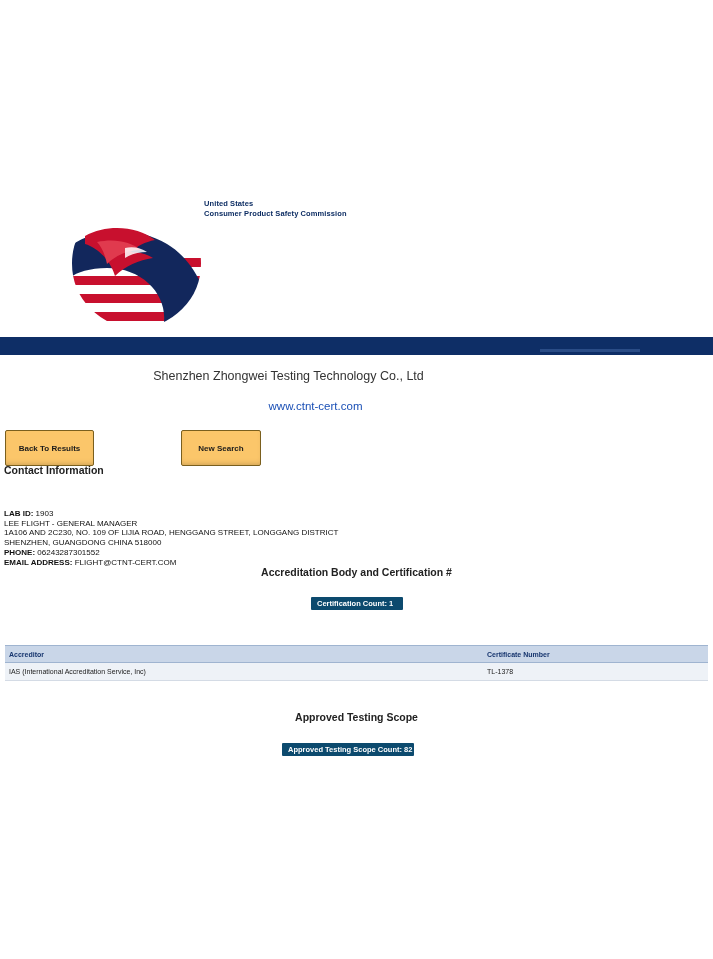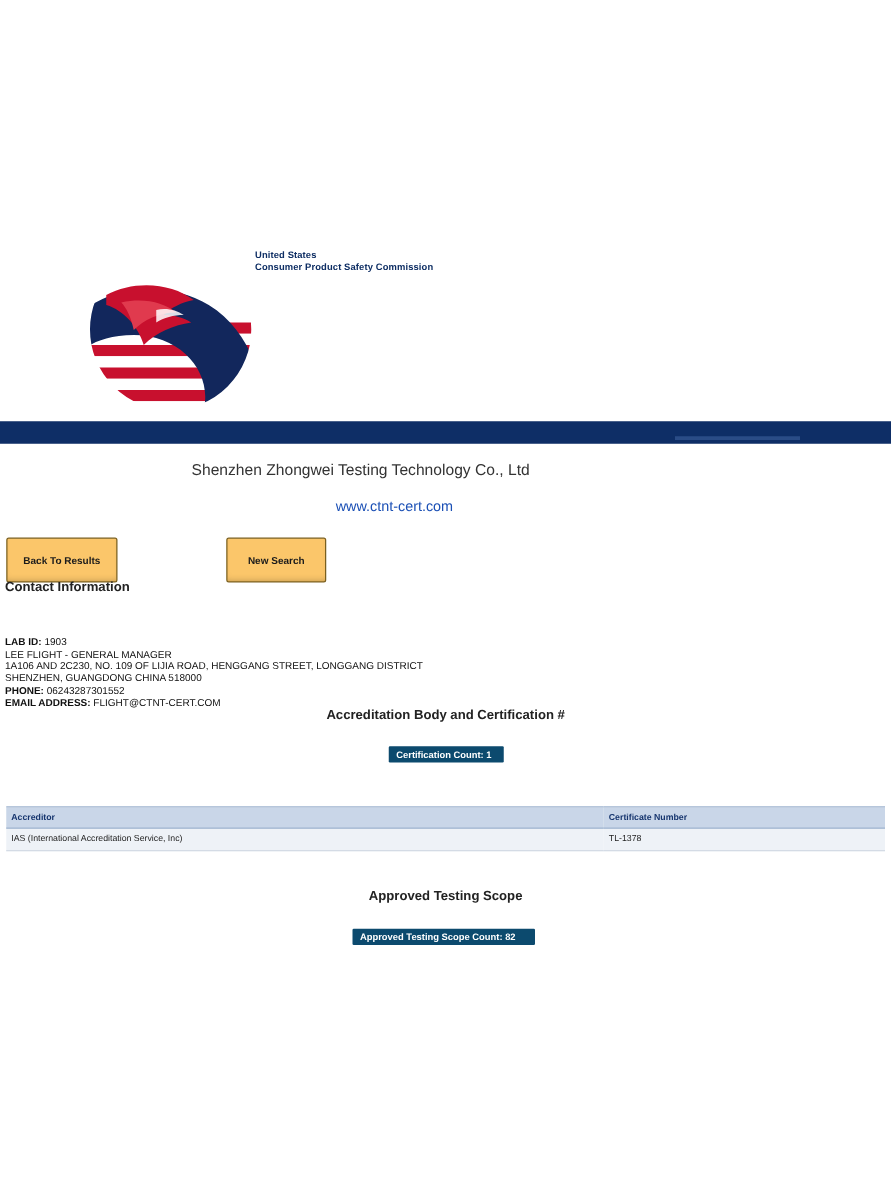--- a/index.html
+++ b/index.html
@@ -150,21 +150,21 @@
     font-size: 7.5px;
     font-weight: bold;
     line-height: 13px;
     text-align: left;
     border-radius: 1px;
     white-space: nowrap;
     padding: 0 6px;
     box-sizing: border-box;
   }
   #cert-count { left: 311px; top: 597px; width: 92px; }
-  #scope-count { left: 282px; top: 743px; width: 146px; }
+  #scope-count { left: 282px; top: 743px; width: 132px; }
 
   
   .acc-table {
     position: absolute;
     left: 5px;
     top: 645px;
     width: 703px;
     border-collapse: collapse;
     font-size: 7.5px;
     table-layout: fixed;

